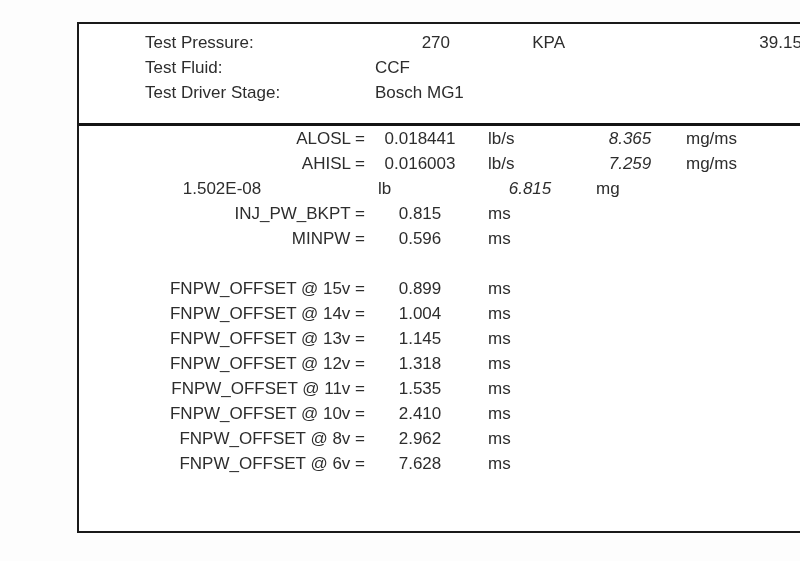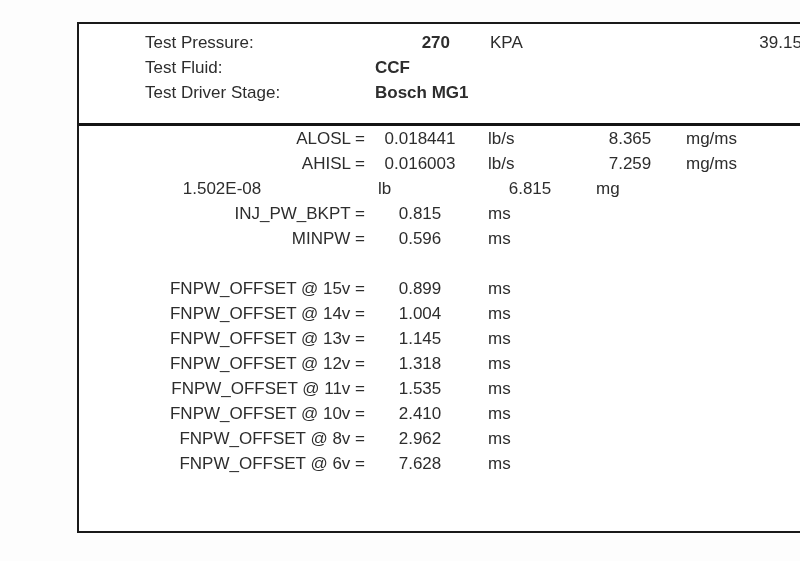--- a/index.html
+++ b/index.html
@@ -29,43 +29,43 @@
   }
   .hrow {
     display: grid;
     grid-template-columns: 66px 230px 75px 115px 1fr;
     height: 25px;
     line-height: 25px;
     font-size: 17px;
     white-space: nowrap;
   }
   .h-label { grid-column: 2; }
-  .h-value { grid-column: 3; overflow: visible; font-weight: bold; }
+  .h-value { grid-column: 3; overflow: visible; }
   .hrow.num .h-value { text-align: right; }
   .hrow.txt .h-value { text-align: left; }
-  .h-unit { grid-column: 4; padding-left: 40px; }
+  .h-unit { grid-column: 4; padding-left: 40px; text-align: right; }
   .h-extra { grid-column: 5; text-align: right; }
   .divider {
     height: 3px;
     background: #141414;
   }
   .body-section {
   }
   .mrow {
     display: grid;
     grid-template-columns: 286px 110px 110px 90px 1fr;
     height: 25px;
     line-height: 25px;
     font-size: 17px;
     white-space: nowrap;
   }
   .m-label  { text-align: right; }
   .m-value  { text-align: center; }
   .m-unit   { padding-left: 13px; }
-  .m-value2 { text-align: center; }
+  .m-value2 { text-align: center; font-style: italic; }
   .m-unit2  { padding-left: 4px; margin-left: 7px; }
   .row-gap { height: 25px; }
 </style>
 </head>
 <body>
 
 <div class="panel">
 
   <div class="header-section">
     <div class="hrow num">

